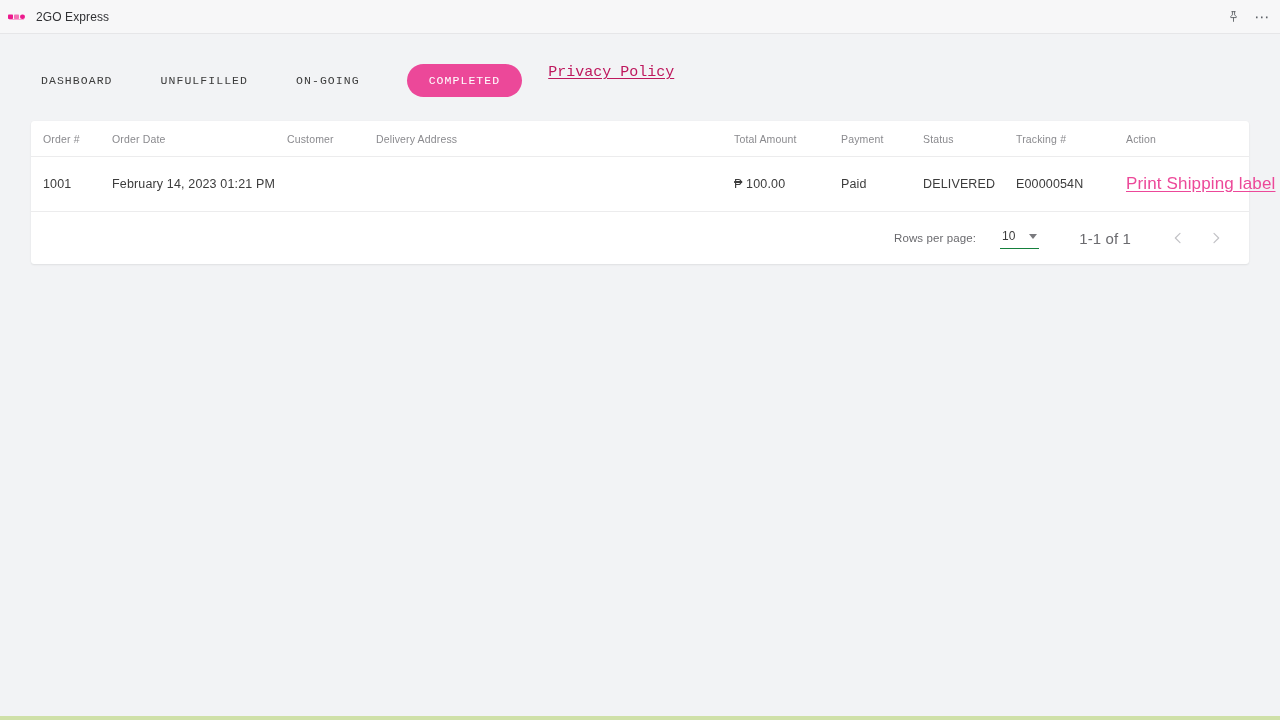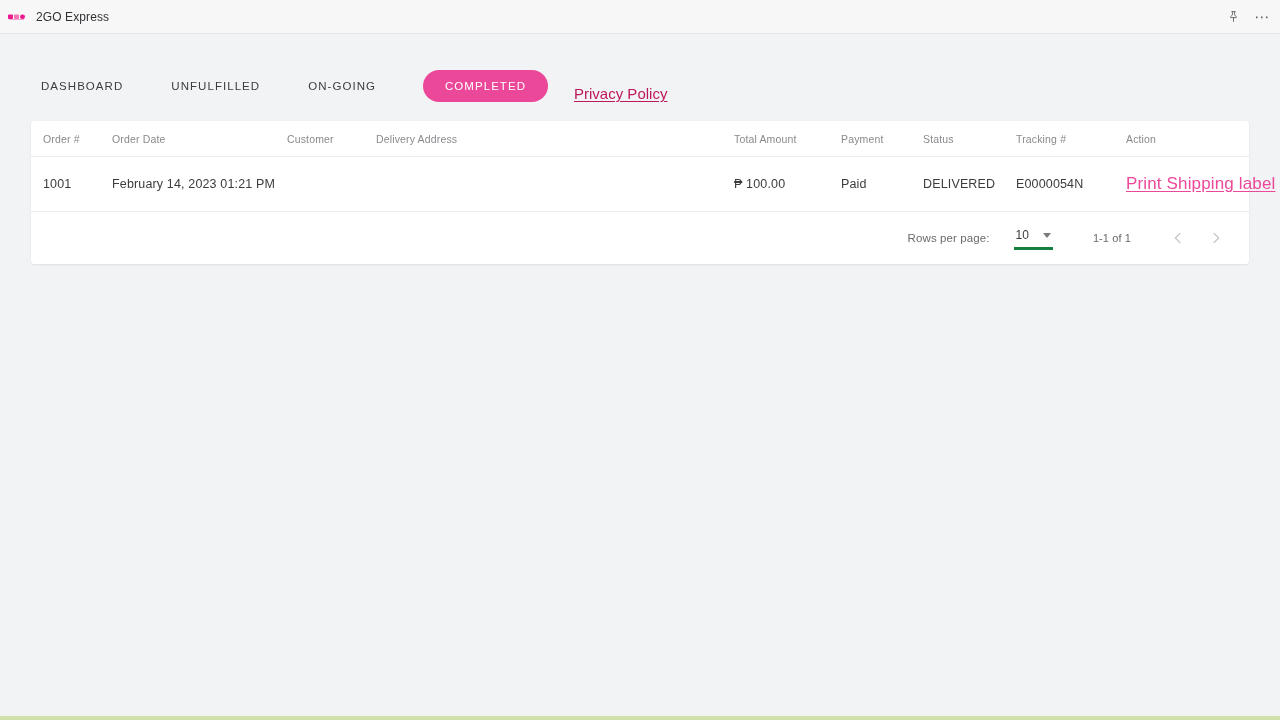--- a/index.html
+++ b/index.html
@@ -66,23 +66,24 @@
   
   .page {
     position: relative;
     height: 686px;
     background: #f2f3f5;
   }
 
   
   .navbar {
     display: flex;
-    align-items: flex-end;
+    align-items: flex-start;
     padding: 30px 0 0 41px;
     height: 68px;
+    font-family: Liberation Mono, monospace;
   }
   .nav-item {
     font-size: 11.5px;
     letter-spacing: 1.05px;
     color: #3c3c3c;
     text-transform: uppercase;
     padding: 10px 0;
     margin-right: 48px;
     cursor: pointer;
     white-space: nowrap;
@@ -212,36 +213,36 @@
   .rows-label {
     font-size: 11.5px;
     color: #6a6a6e;
     letter-spacing: .1px;
   }
   .rows-select {
     display: flex;
     align-items: center;
     gap: 14px;
     margin-left: 24px;
-    border-bottom: 3px solid #15803d;
+    border-bottom: 1px solid #15803d;
     padding: 2px 2px 5px 2px;
     cursor: pointer;
   }
   .rows-value {
     font-size: 12px;
     color: #3c3c3c;
   }
   .caret {
     width: 0; height: 0;
     border-left: 4.5px solid transparent;
     border-right: 4.5px solid transparent;
     border-top: 5px solid #7a7a7e;
   }
   .range-label {
-    font-size: 11px;
+    font-size: 15px;
     color: #6a6a6e;
     margin-left: 40px;
     letter-spacing: .1px;
   }
   .pager-btn {
     width: 30px;
     height: 30px;
     display: flex;
     align-items: center;
     justify-content: center;

